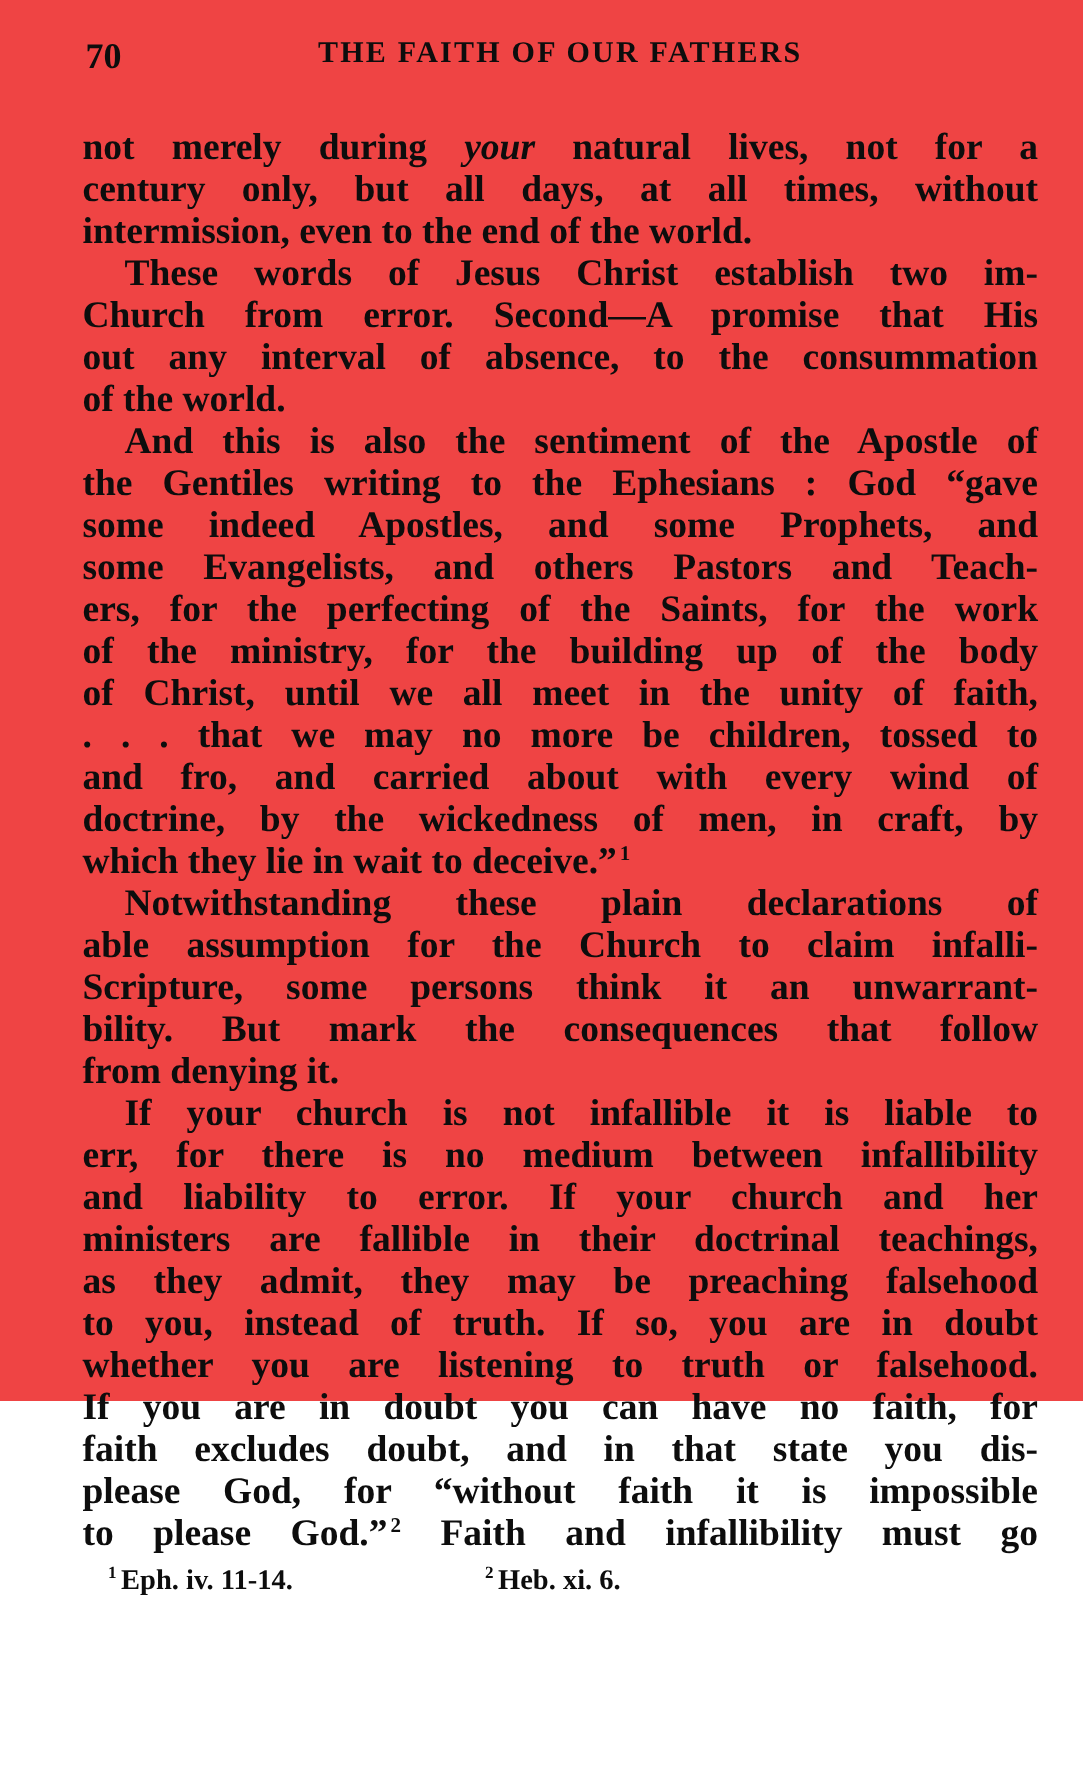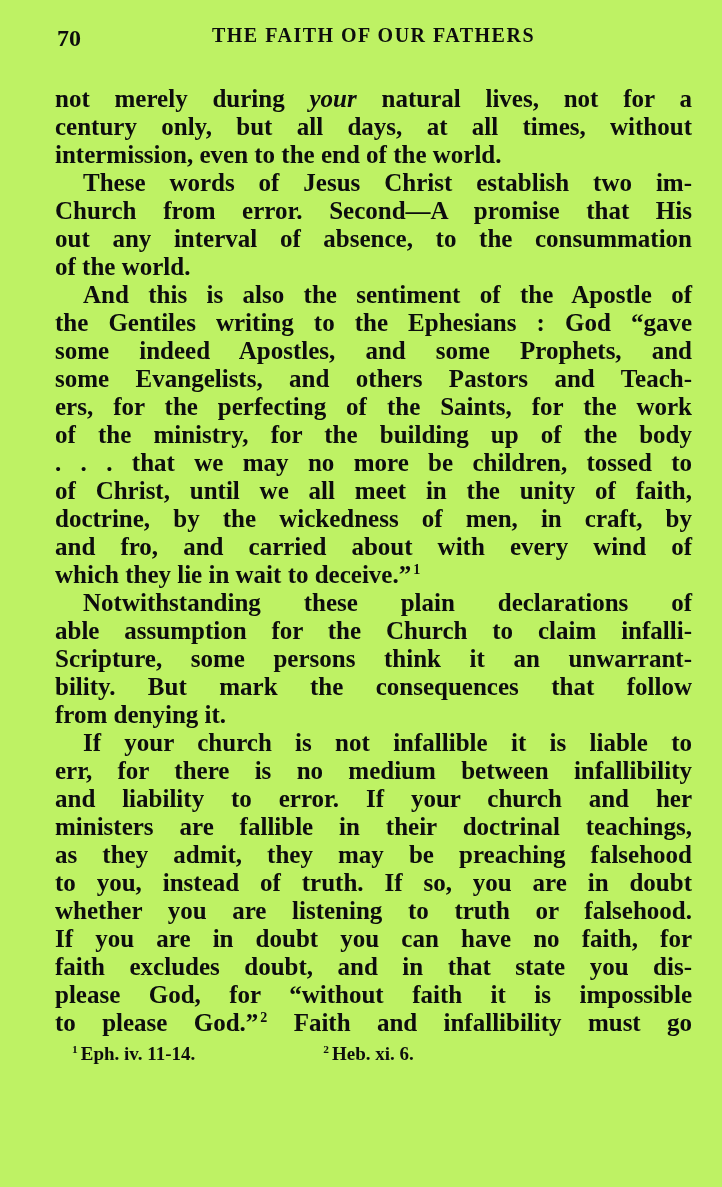--- a/index.html
+++ b/index.html
@@ -5,24 +5,24 @@
   html, body { margin: 0; padding: 0; }
   body {
     width: 722px; height: 1187px;
     background: #ffffff;
     font-family: "Liberation Serif", "DejaVu Serif", serif;
     color: #0d0d0d;
     overflow: hidden;
   }
   .page {
     position: relative;
-    width: 722px; height: 1187px;
+    width: 722px; height: 934px;
     box-sizing: border-box;
     padding: 24px 30px 0 55px;
-    background: #bef264;
+    background: #ef4444;
   }
   .header {
     position: relative;
     height: 28px;
     margin-bottom: 33px;
     width: 637px;
   }
   .pagenum {
     position: absolute; left: 2px; top: 1px;
     font-size: 24px; font-weight: 700;
@@ -89,24 +89,24 @@
         <div class="line"><span>out any interval of absence, to the consummation</span></div>
         <div class="line endline"><span>of the world.</span></div>
       </div>
       <div class="paragraph">
         <div class="line indent"><span>And this is also the sentiment of the Apostle of</span></div>
         <div class="line"><span>the Gentiles writing to the Ephesians : God “gave</span></div>
         <div class="line"><span>some indeed Apostles, and some Prophets, and</span></div>
         <div class="line"><span>some Evangelists, and others Pastors and Teach-</span></div>
         <div class="line"><span>ers, for the perfecting of the Saints, for the work</span></div>
         <div class="line"><span>of the ministry, for the building up of the body</span></div>
+        <div class="line"><span>of Christ, until we all meet in the unity of faith,</span></div>
         <div class="line"><span>. . . that we may no more be children, tossed to</span></div>
-        <div class="line"><span>of Christ, until we all meet in the unity of faith,</span></div>
+        <div class="line"><span>and fro, and carried about with every wind of</span></div>
         <div class="line"><span>doctrine, by the wickedness of men, in craft, by</span></div>
-        <div class="line"><span>and fro, and carried about with every wind of</span></div>
         <div class="line endline"><span>which they lie in wait to deceive.”</span><sup>1</sup></div>
       </div>
       <div class="paragraph">
         <div class="line indent"><span>Notwithstanding these plain declarations of</span></div>
         <div class="line"><span>able assumption for the Church to claim infalli-</span></div>
         <div class="line"><span>Scripture, some persons think it an unwarrant-</span></div>
         <div class="line"><span>bility.  But mark the consequences that follow</span></div>
         <div class="line endline"><span>from denying it.</span></div>
       </div>
       <div class="paragraph">

